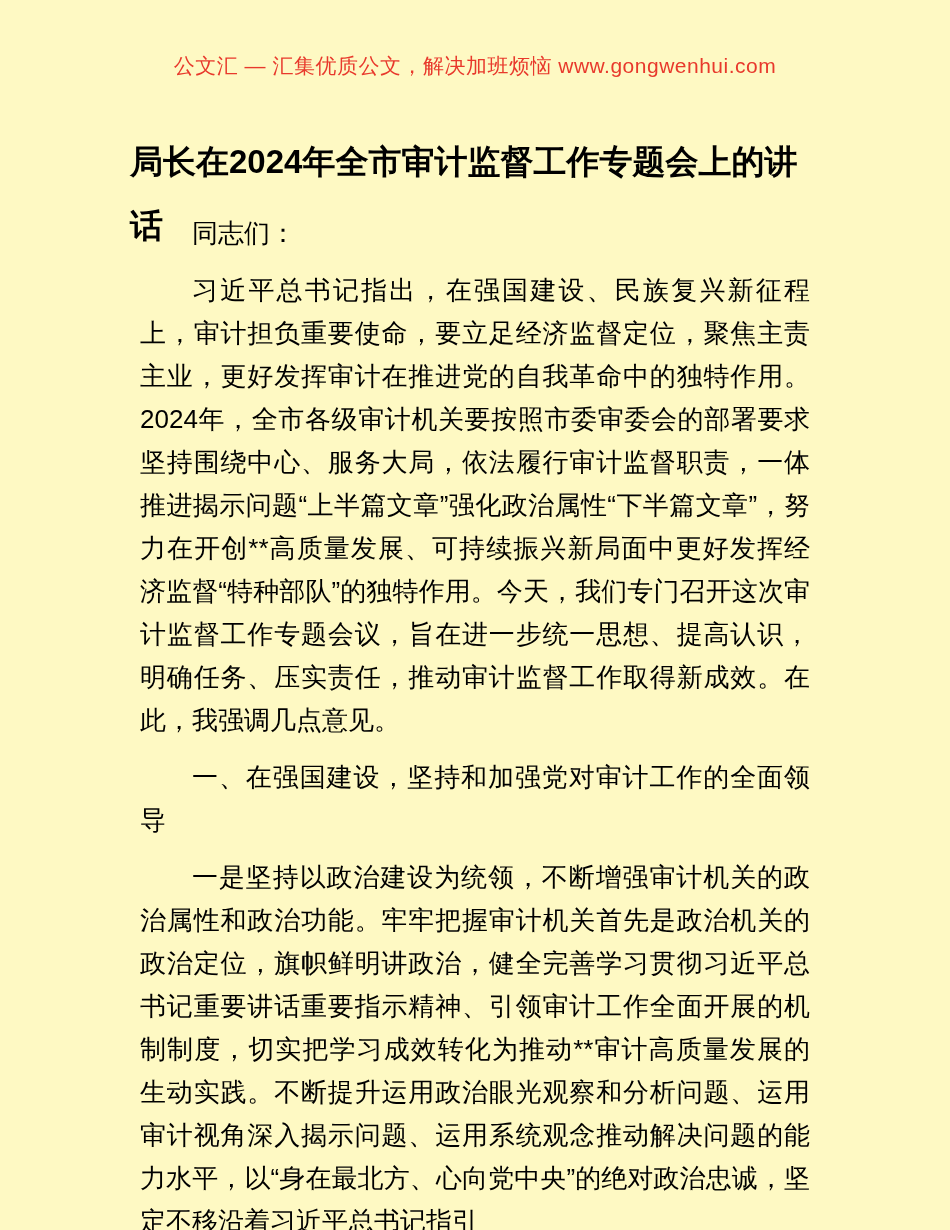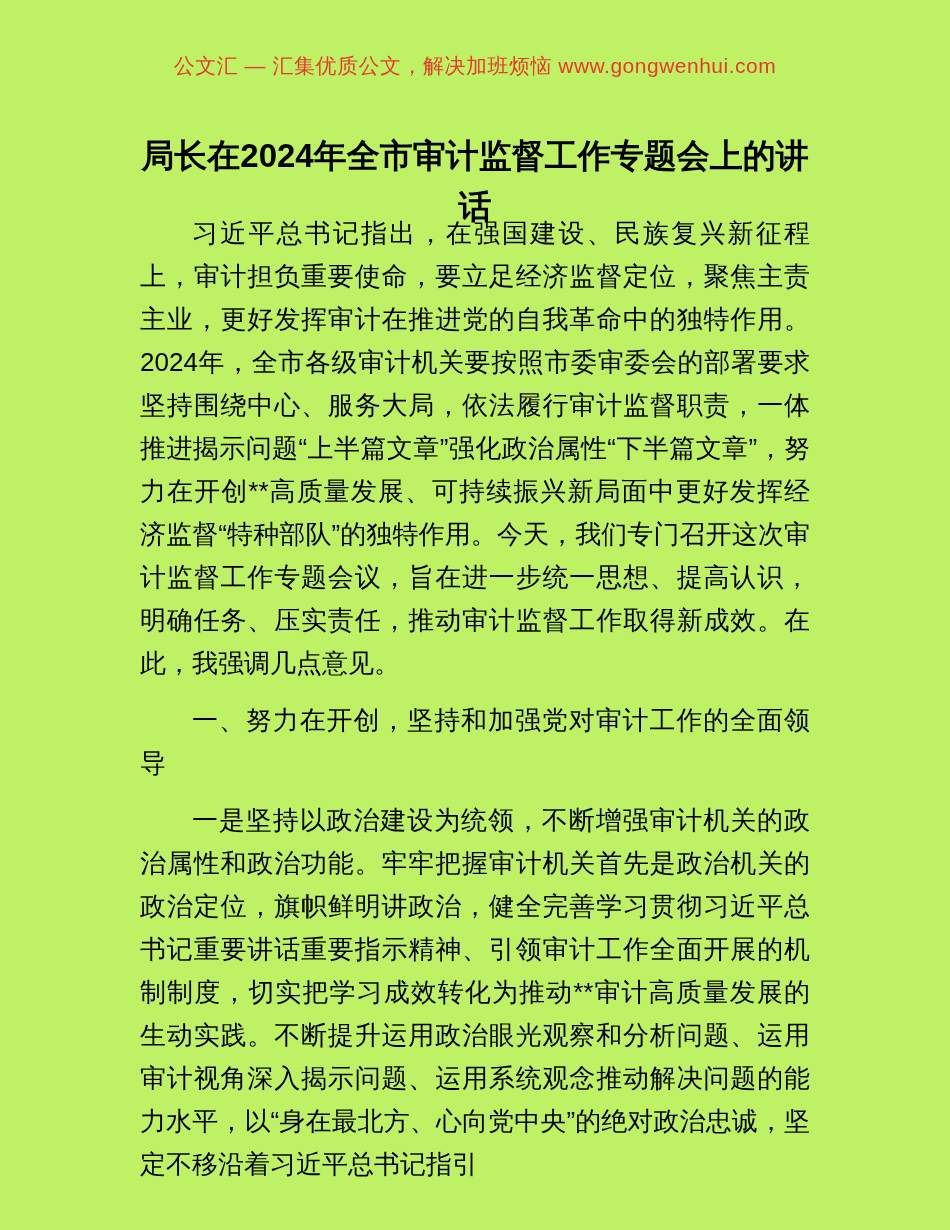--- a/index.html
+++ b/index.html
@@ -10,41 +10,41 @@
     width: 950px;
     height: 1230px;
     background: #ffffff;
     overflow: hidden;
     font-family: "Liberation Sans", sans-serif;
   }
   .page {
     position: relative;
     width: 950px;
     height: 1230px;
-    background: #bef264;
+    background: #fef9c3;
   }
   .watermark {
     position: absolute;
     top: 52px;
     left: 0;
     width: 100%;
     text-align: center;
     font-size: 21px;
     letter-spacing: 0.5px;
     color: #e8392c;
     white-space: nowrap;
   }
   .doc-title {
     position: absolute;
     top: 108px;
     left: 130px;
     width: 690px;
-    text-align: center;
+    text-align: left;
     font-size: 33px;
-    line-height: 51px;
+    line-height: 64px;
     font-weight: 700;
     color: #000000;
   }
   .doc-body {
     position: absolute;
     top: 212px;
     left: 140px;
     width: 670px;
     font-size: 26px;
     line-height: 43px;
@@ -59,18 +59,19 @@
 </head>
 <body>
 
 <div class="page">
 
   <div class="watermark" style="color: rgb(232, 57, 44);">公文汇 — 汇集优质公文，解决加班烦恼 www.gongwenhui.com</div>
 
   <h1 class="doc-title">局长在2024年全市审计监督工作专题会上的讲话</h1>
 
   <div class="doc-body">
+    <p>同志们：</p>
     <p>习近平总书记指出，在强国建设、民族复兴新征程上，审计担负重要使命，要立足经济监督定位，聚焦主责主业，更好发挥审计在推进党的自我革命中的独特作用。2024年，全市各级审计机关要按照市委审委会的部署要求坚持围绕中心、服务大局，依法履行审计监督职责，一体推进揭示问题“上半篇文章”强化政治属性“下半篇文章”，努力在开创**高质量发展、可持续振兴新局面中更好发挥经济监督“特种部队”的独特作用。今天，我们专门召开这次审计监督工作专题会议，旨在进一步统一思想、提高认识，明确任务、压实责任，推动审计监督工作取得新成效。在此，我强调几点意见。</p>
-    <p>一、努力在开创，坚持和加强党对审计工作的全面领导</p>
+    <p>一、在强国建设，坚持和加强党对审计工作的全面领导</p>
     <p>一是坚持以政治建设为统领，不断增强审计机关的政治属性和政治功能。牢牢把握审计机关首先是政治机关的政治定位，旗帜鲜明讲政治，健全完善学习贯彻习近平总书记重要讲话重要指示精神、引领审计工作全面开展的机制制度，切实把学习成效转化为推动**审计高质量发展的生动实践。不断提升运用政治眼光观察和分析问题、运用审计视角深入揭示问题、运用系统观念推动解决问题的能力水平，以“身在最北方、心向党中央”的绝对政治忠诚，坚定不移沿着习近平总书记指引</p>
   </div>
 
 </div>
 
 </body></html>

